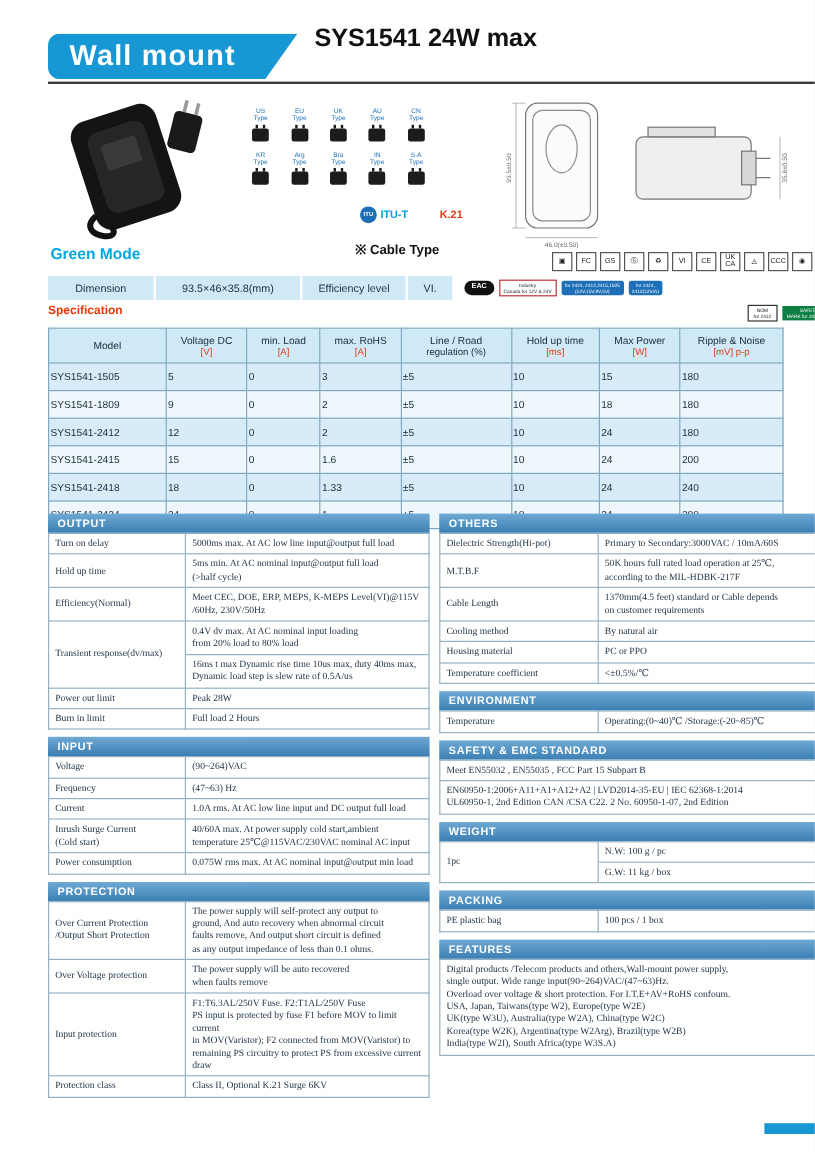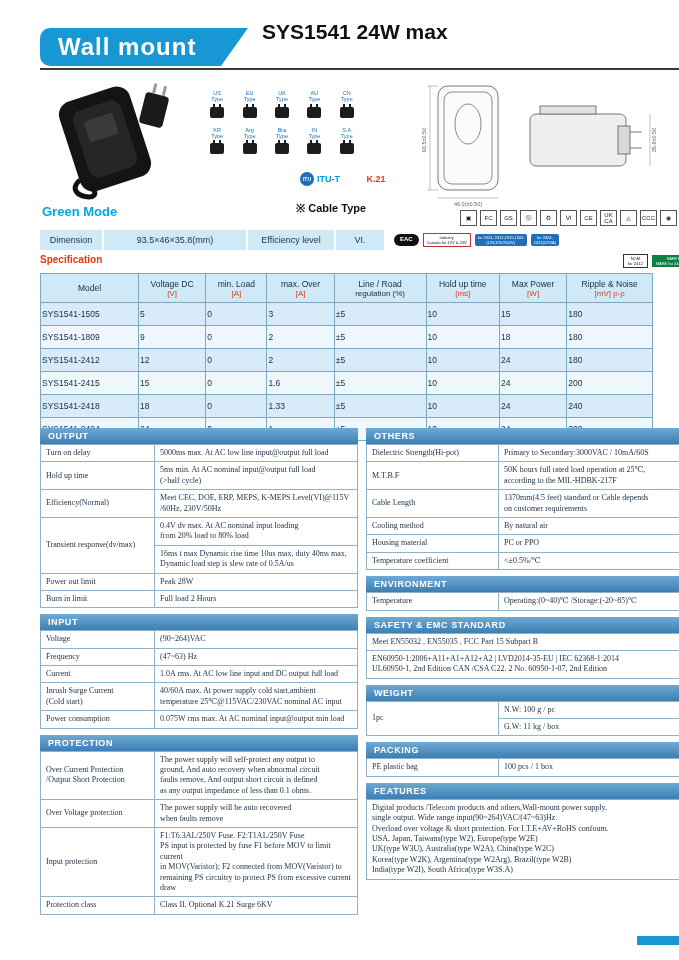--- a/index.html
+++ b/index.html
@@ -34,21 +34,21 @@
 
   
   .certs{position:absolute;right:26px;top:210px;display:flex;gap:3px;align-items:center;}
   .cert{min-width:13px;height:14px;border:1px solid #555;display:flex;align-items:center;justify-content:center;
         font-size:6px;padding:0 1px;color:#222;background:#fff;white-space:pre-line;text-align:center;line-height:1;}
 
   
   .dim-bar{position:absolute;left:40px;top:230px;right:26px;display:flex;gap:2px;align-items:center;}
   .dim-cell{background:#cfe9f7;font-size:9px;color:#1d2f42;display:flex;align-items:center;justify-content:center;
             height:20px;box-sizing:border-box;padding:0 6px;}
-  .dim-cell.w1{width:62px}.dim-cell.w2{width:142px}.dim-cell.w3{width:86px}.dim-cell.w4{width:48px}
+  .dim-cell.w1{width:88px}.dim-cell.w2{width:120px}.dim-cell.w3{width:86px}.dim-cell.w4{width:37px}
   .dim-badges{display:flex;gap:4px;align-items:center;margin-left:8px;}
   .badge{white-space:pre-line;line-height:1.25;}
   .eac-mark{background:#111;color:#fff;border-radius:8px;font-size:6px;font-weight:bold;padding:2px 6px;}
   .industry-canada-mark{border:1px solid #b33;color:#222;background:#fff;font-size:4px;padding:1px 3px;text-align:center;}
   .cert-blue-badge-1,.cert-blue-badge-2{background:#1d6fb8;color:#fff;font-size:4px;padding:1px 3px;text-align:center;border-radius:2px;}
   .dim-badges2{position:absolute;right:26px;top:254px;display:flex;gap:4px;align-items:center;}
   .nom-mark{border:1px solid #333;font-size:4px;padding:1px 4px;text-align:center;color:#111;background:#fff;}
   .safety-mark{background:#0e7f42;color:#fff;font-size:4px;padding:1px 4px;text-align:center;}
 
   
@@ -247,21 +247,21 @@
           </th>
           <th>
             <div>Voltage DC</div>
             <div class="unit">[V]</div>
           </th>
           <th>
             <div>min. Load</div>
             <div class="unit">[A]</div>
           </th>
           <th>
-            <div>max. Over</div>
+            <div>max. RoHS</div>
             <div class="unit">[A]</div>
           </th>
           <th>
             <div>Line / Road</div>
             <div class="sub">regulation (%)</div>
           </th>
           <th>
             <div>Hold up time</div>
             <div class="unit">[ms]</div>
           </th>

